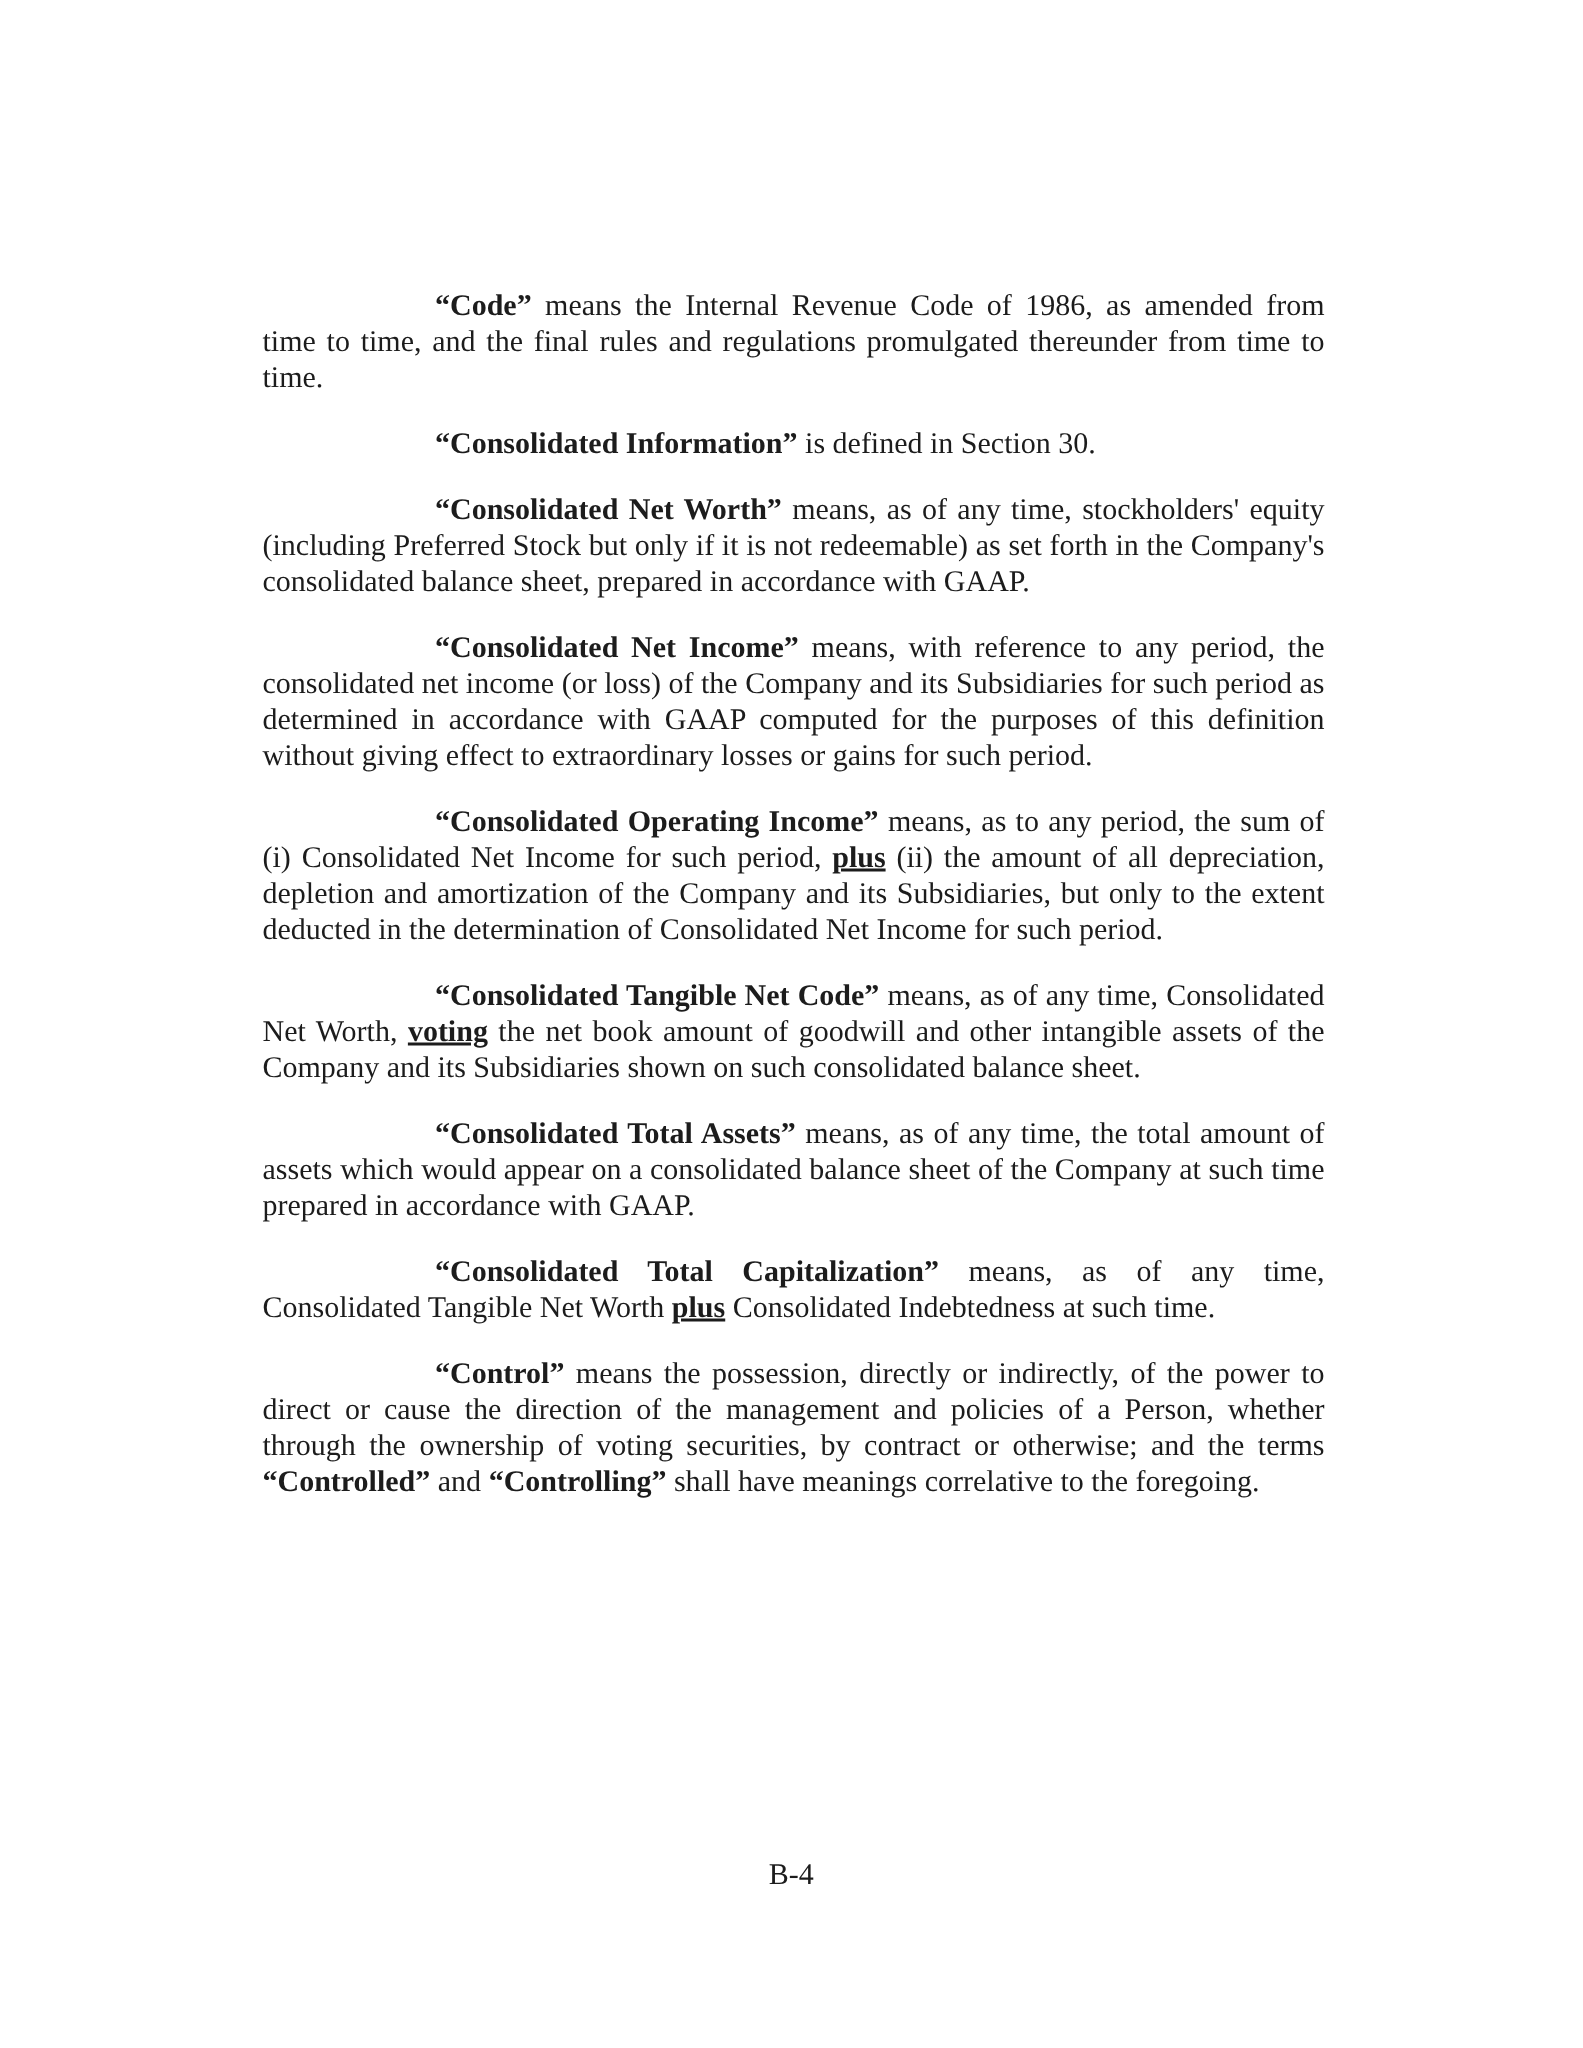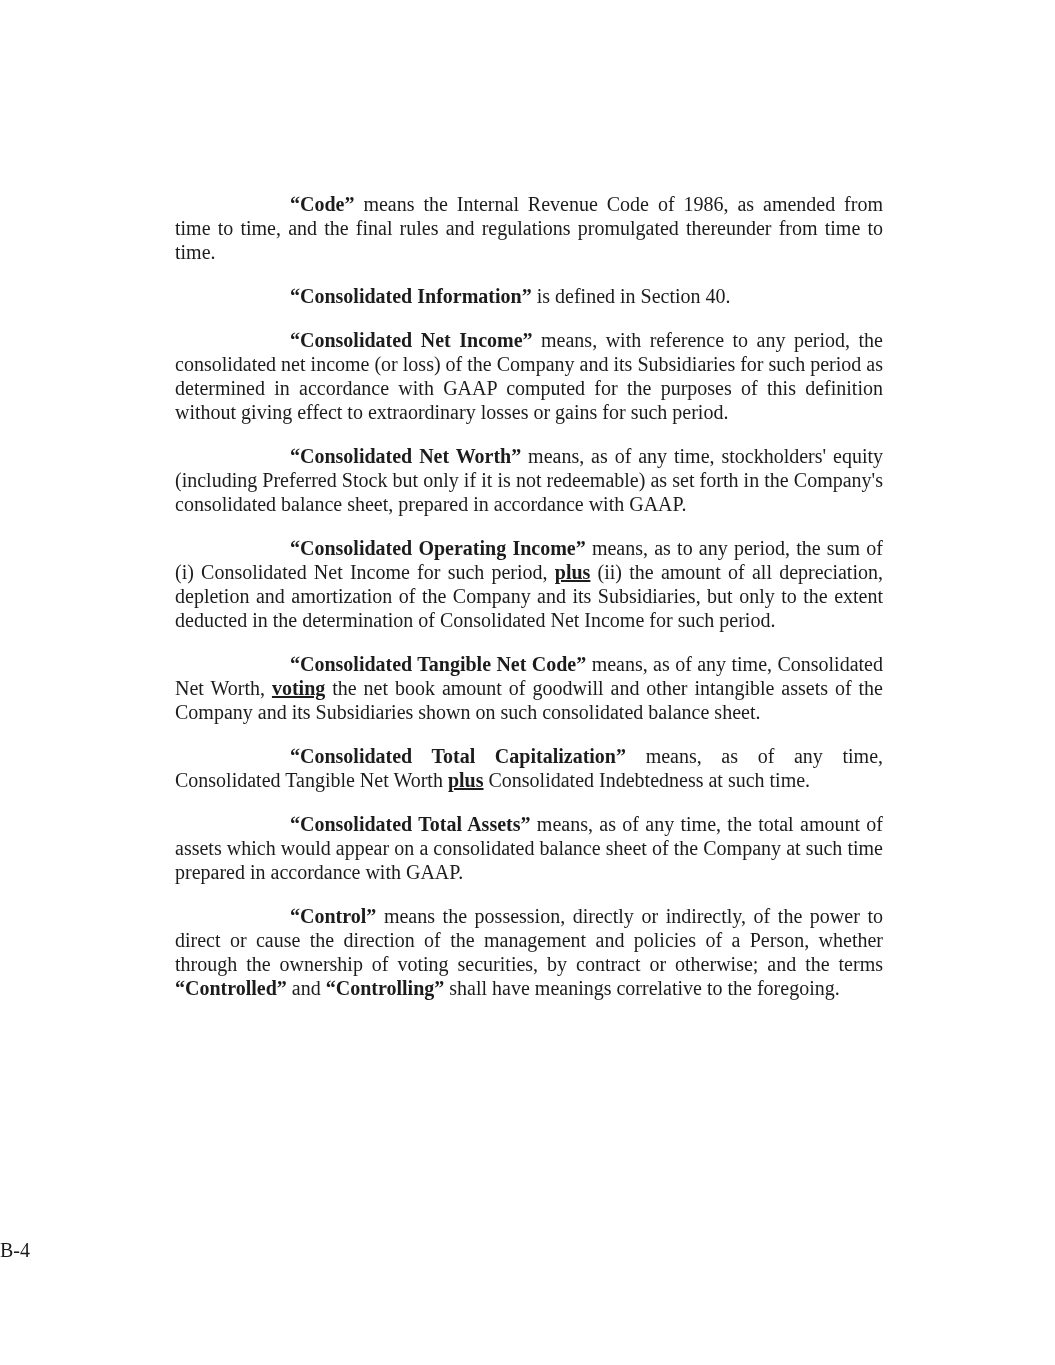--- a/index.html
+++ b/index.html
@@ -27,33 +27,33 @@
     text-align: justify;
     text-indent: 115px;
   }
   p.para span.b { font-weight: bold; }
   p.para span.u { text-decoration: underline; font-weight: bold; }
   .page-footer {
     position: absolute;
     top: 1238px;
     left: 0;
     width: 100%;
-    text-align: left;
+    text-align: center;
     font-size: 20px;
     line-height: 24px;
   }
 </style>
 </head>
 <body>
 
 <div class="page-content">
   <p class="para"><span class="b">“Code”</span><span> means the Internal Revenue Code of 1986, as amended from time to time, and the final rules and regulations promulgated thereunder from time to time.</span></p>
-  <p class="para"><span class="b">“Consolidated Information”</span><span> is defined in Section 40.</span></p>
+  <p class="para"><span class="b">“Consolidated Information”</span><span> is defined in Section 30.</span></p>
+  <p class="para"><span class="b">“Consolidated Net Worth”</span><span> means, as of any time, stockholders' equity (including Preferred Stock but only if it is not redeemable) as set forth in the Company's consolidated balance sheet, prepared in accordance with GAAP.</span></p>
   <p class="para"><span class="b">“Consolidated Net Income”</span><span> means, with reference to any period, the consolidated net income (or loss) of the Company and its Subsidiaries for such period as determined in accordance with GAAP computed for the purposes of this definition without giving effect to extraordinary losses or gains for such period.</span></p>
-  <p class="para"><span class="b">“Consolidated Net Worth”</span><span> means, as of any time, stockholders' equity (including Preferred Stock but only if it is not redeemable) as set forth in the Company's consolidated balance sheet, prepared in accordance with GAAP.</span></p>
   <p class="para"><span class="b">“Consolidated Operating Income”</span><span> means, as to any period, the sum of (i) Consolidated Net Income for such period, </span><span class="u">plus</span><span> (ii) the amount of all depreciation, depletion and amortization of the Company and its Subsidiaries, but only to the extent deducted in the determination of Consolidated Net Income for such period.</span></p>
   <p class="para"><span class="b">“Consolidated Tangible Net Code”</span><span> means, as of any time, Consolidated Net Worth, </span><span class="u">voting</span><span> the net book amount of goodwill and other intangible assets of the Company and its Subsidiaries shown on such consolidated balance sheet.</span></p>
+  <p class="para"><span class="b">“Consolidated Total Assets”</span><span> means, as of any time, the total amount of assets which would appear on a consolidated balance sheet of the Company at such time prepared in accordance with GAAP.</span></p>
   <p class="para"><span class="b">“Consolidated Total Capitalization”</span><span> means, as of any time, Consolidated Tangible Net Worth </span><span class="u">plus</span><span> Consolidated Indebtedness at such time.</span></p>
-  <p class="para"><span class="b">“Consolidated Total Assets”</span><span> means, as of any time, the total amount of assets which would appear on a consolidated balance sheet of the Company at such time prepared in accordance with GAAP.</span></p>
   <p class="para"><span class="b">“Control”</span><span> means the possession, directly or indirectly, of the power to direct or cause the direction of the management and policies of a Person, whether through the ownership of voting securities, by contract or otherwise; and the terms </span><span class="b">“Controlled”</span><span> and </span><span class="b">“Controlling”</span><span> shall have meanings correlative to the foregoing.</span></p>
 </div>
 
 <div class="page-footer">B-4</div>
 
 </body></html>

